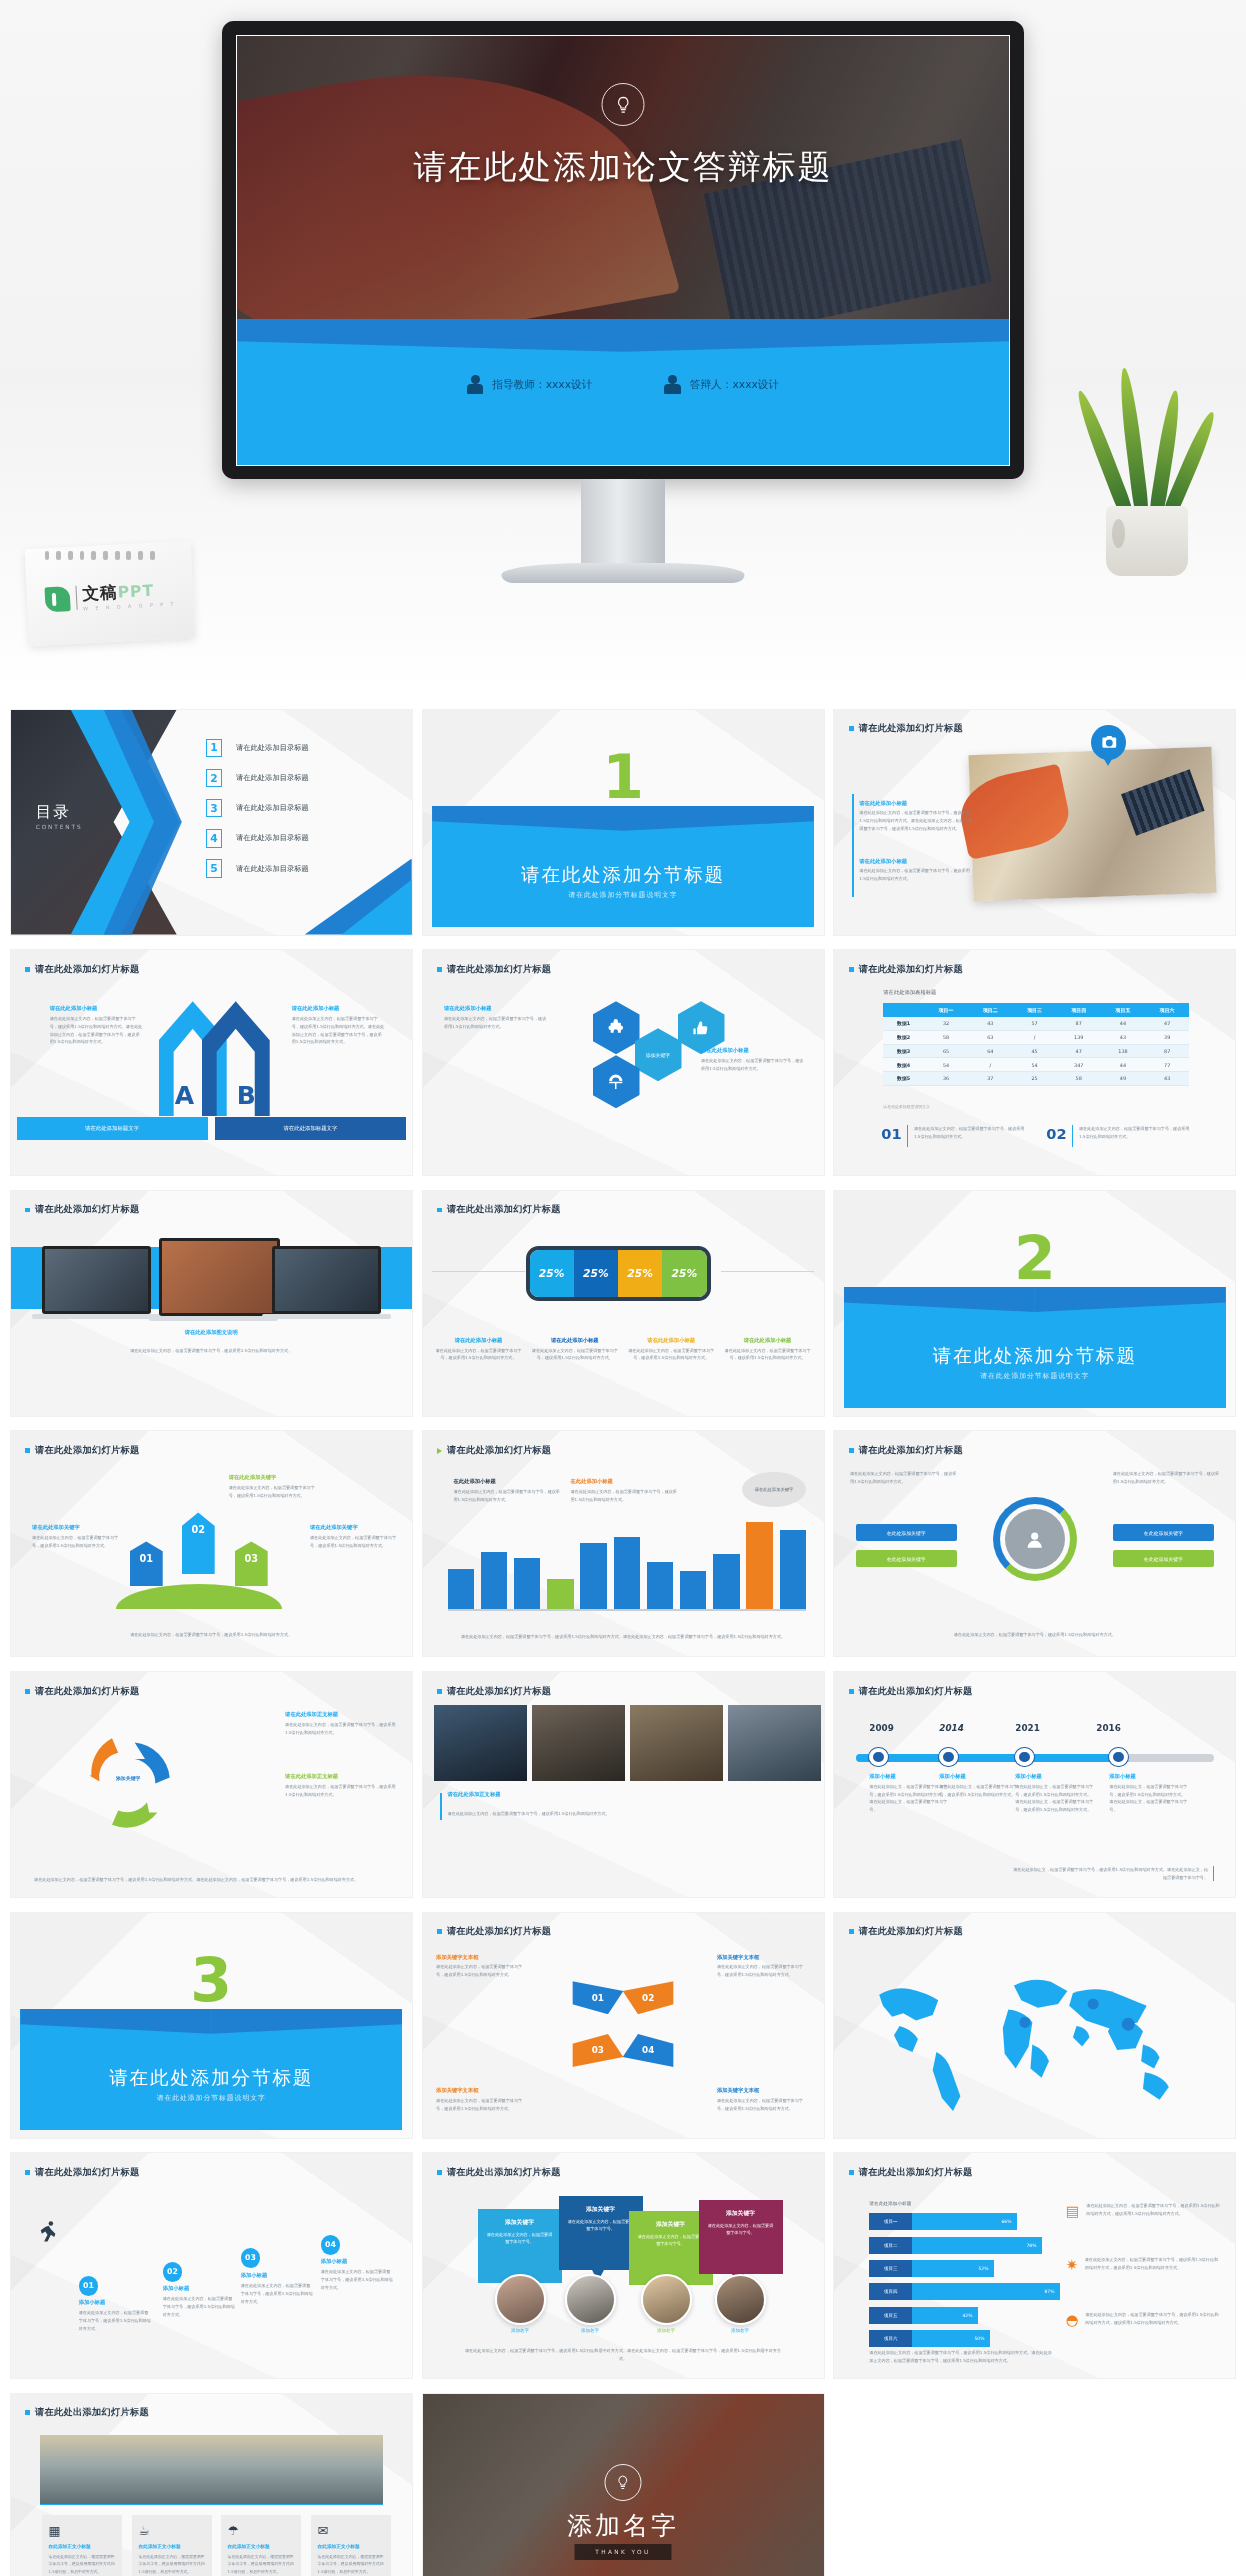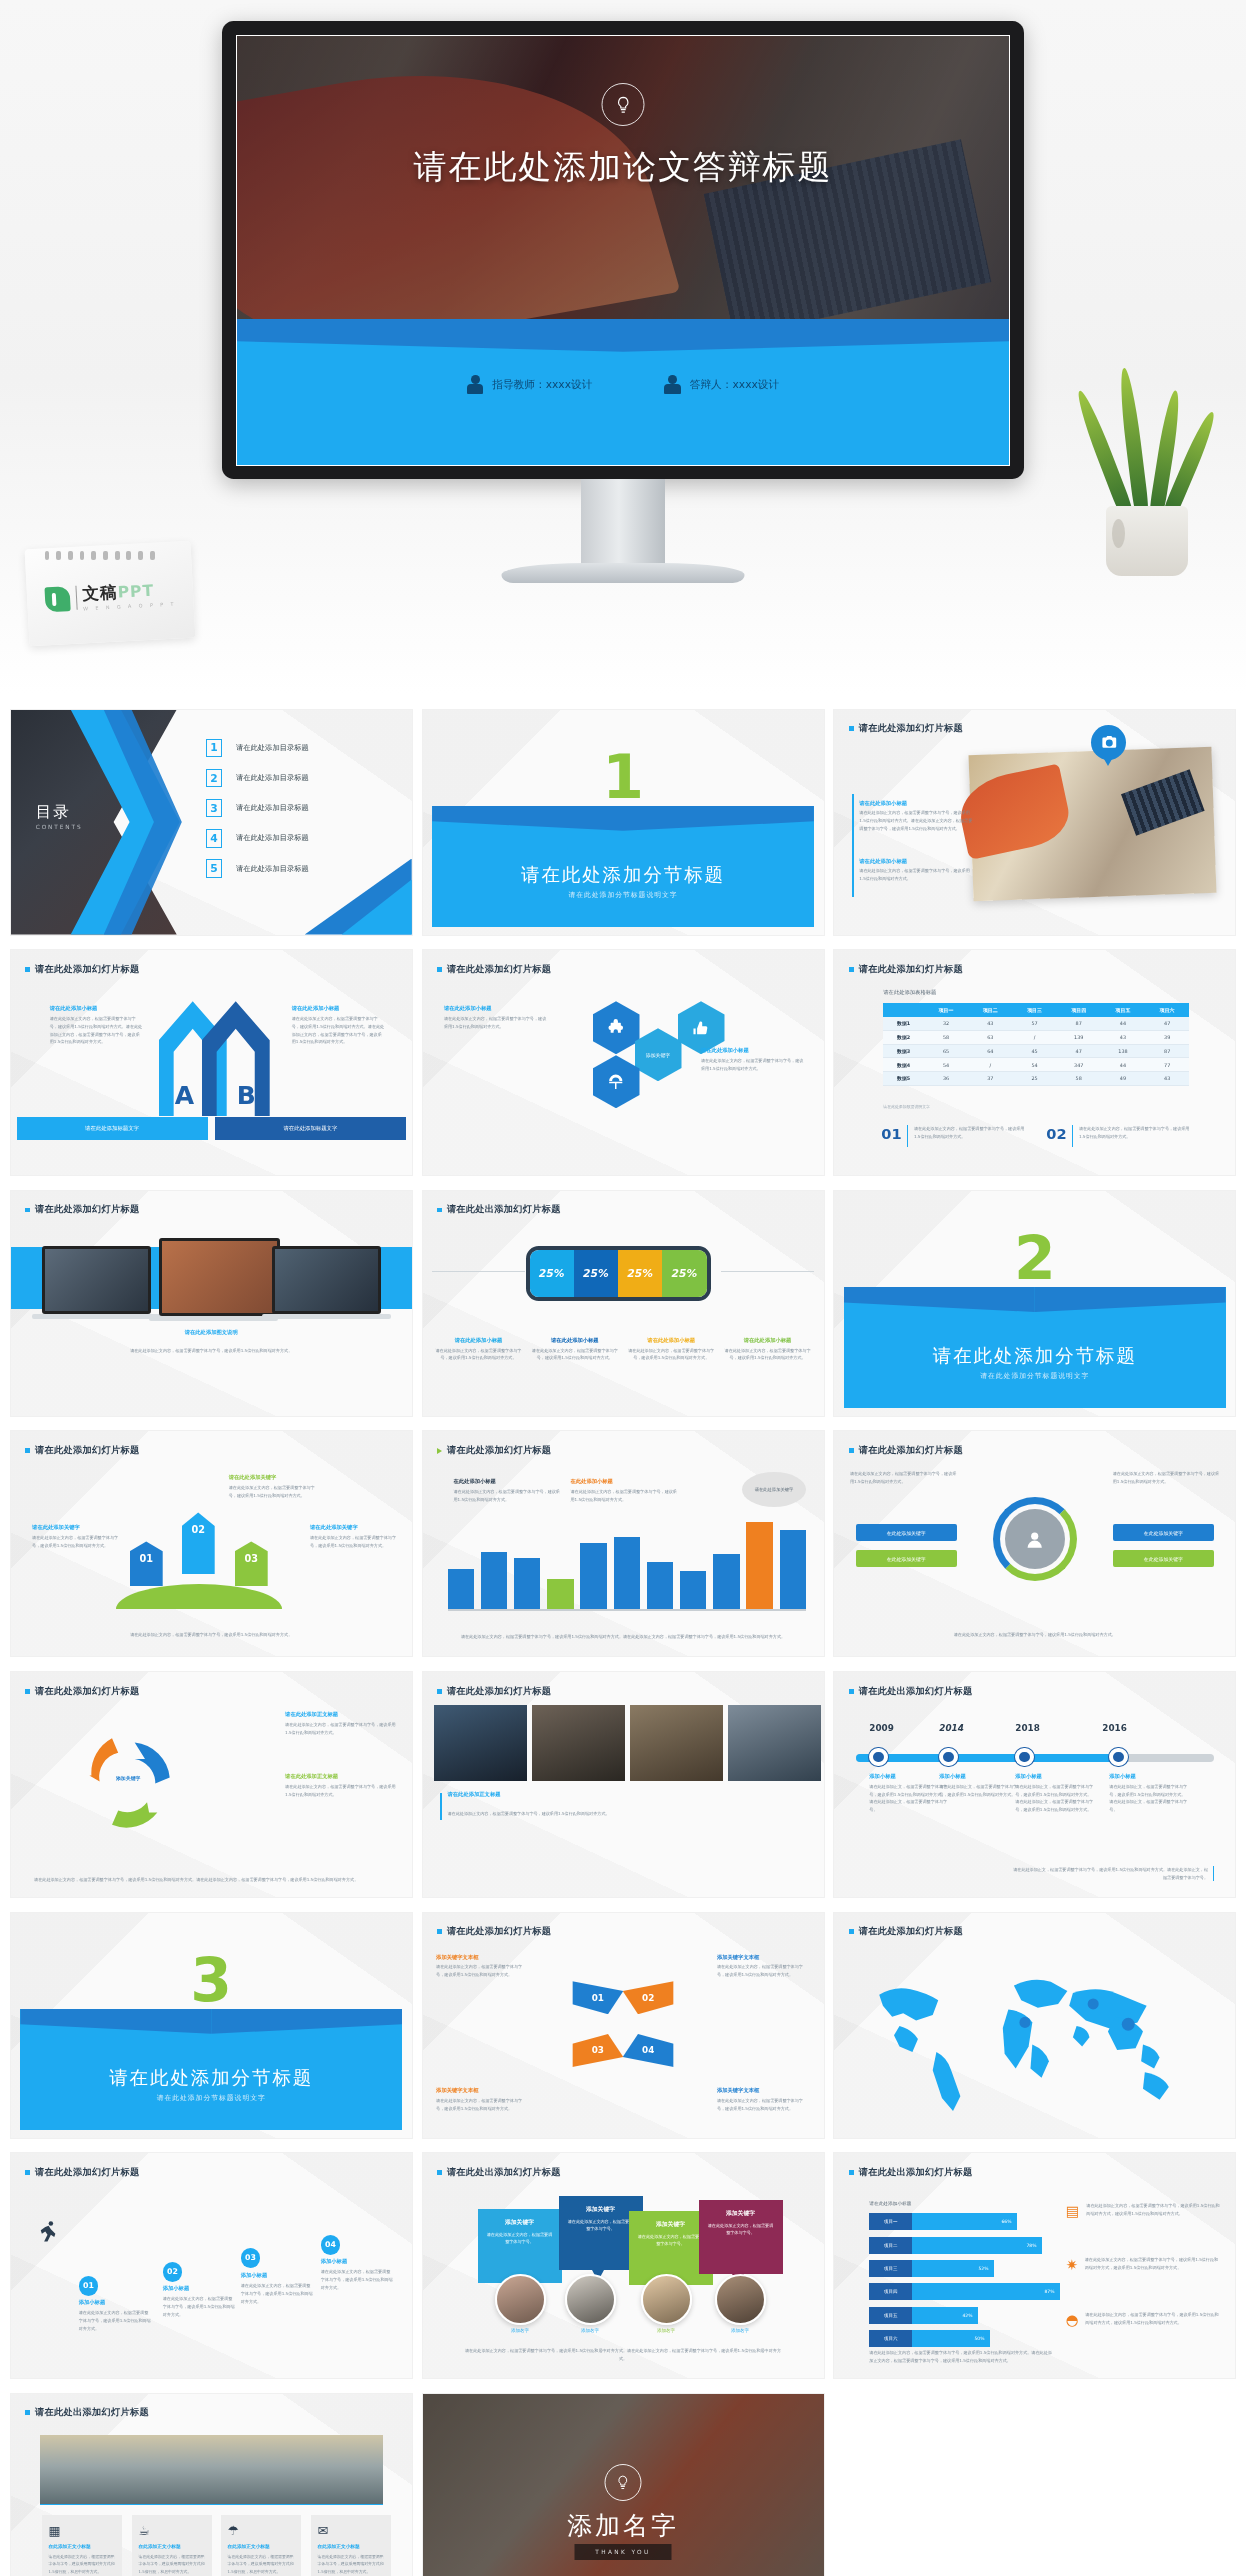--- a/index.html
+++ b/index.html
@@ -935,22 +935,22 @@
     <div class="slide">
       <div class="poly-bg"></div>
       <div class="s-title">
         <span class="bullet"></span>
         <span>请在此处出添加幻灯片标题</span>
       </div>
       <div class="tl-line"></div>
       <div class="tl-fill"></div>
       <span class="tl-year" style="left:35px;">2009</span>
       <span class="tl-year" style="left:105px;font-style:italic;">2014</span>
-      <span class="tl-year" style="left:181px;">2018</span>
-      <span class="tl-year" style="left:268px;">2016</span>
+      <span class="tl-year" style="left:181px;">2021</span>
+      <span class="tl-year" style="left:262px;">2016</span>
       <span class="tl-dot" style="left:35px;"></span>
       <span class="tl-dot" style="left:105px;"></span>
       <span class="tl-dot" style="left:181px;"></span>
       <span class="tl-dot" style="left:275px;"></span>
       <div class="tl-col" style="left:35px;">
         <div class="sub-h">添加小标题</div>
         <div class="lorem">请在此处添加正文，根据需要调整字体与字号，建议采用1.5倍行距和两端对齐方式。请在此处添加正文，根据需要调整字体与字号。</div>
       </div>
       <div class="tl-col" style="left:105px;">
         <div class="sub-h">添加小标题</div>

